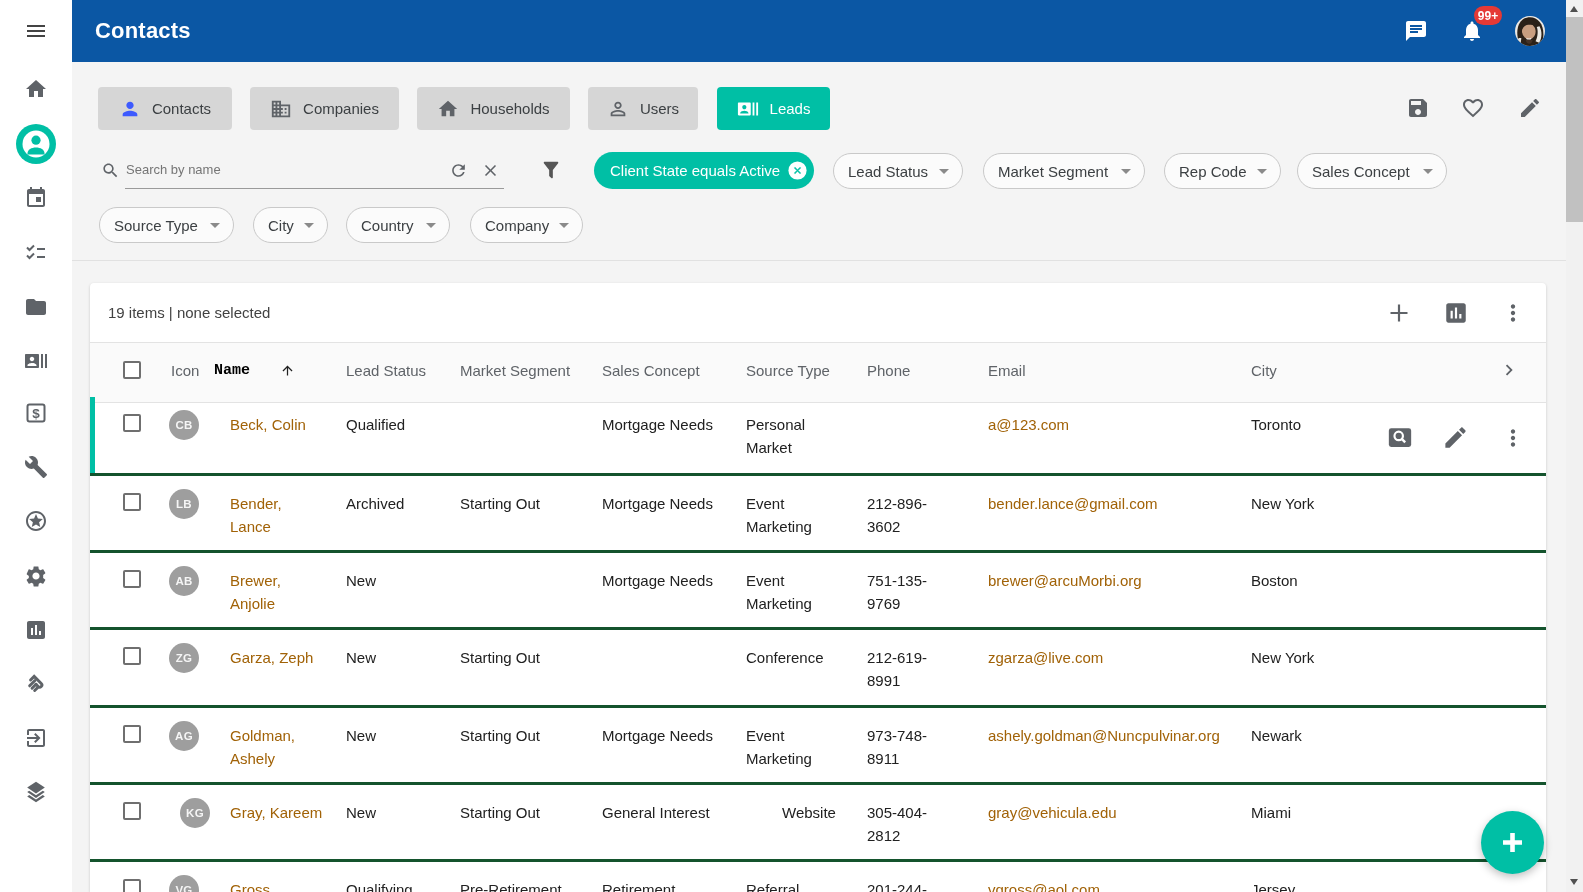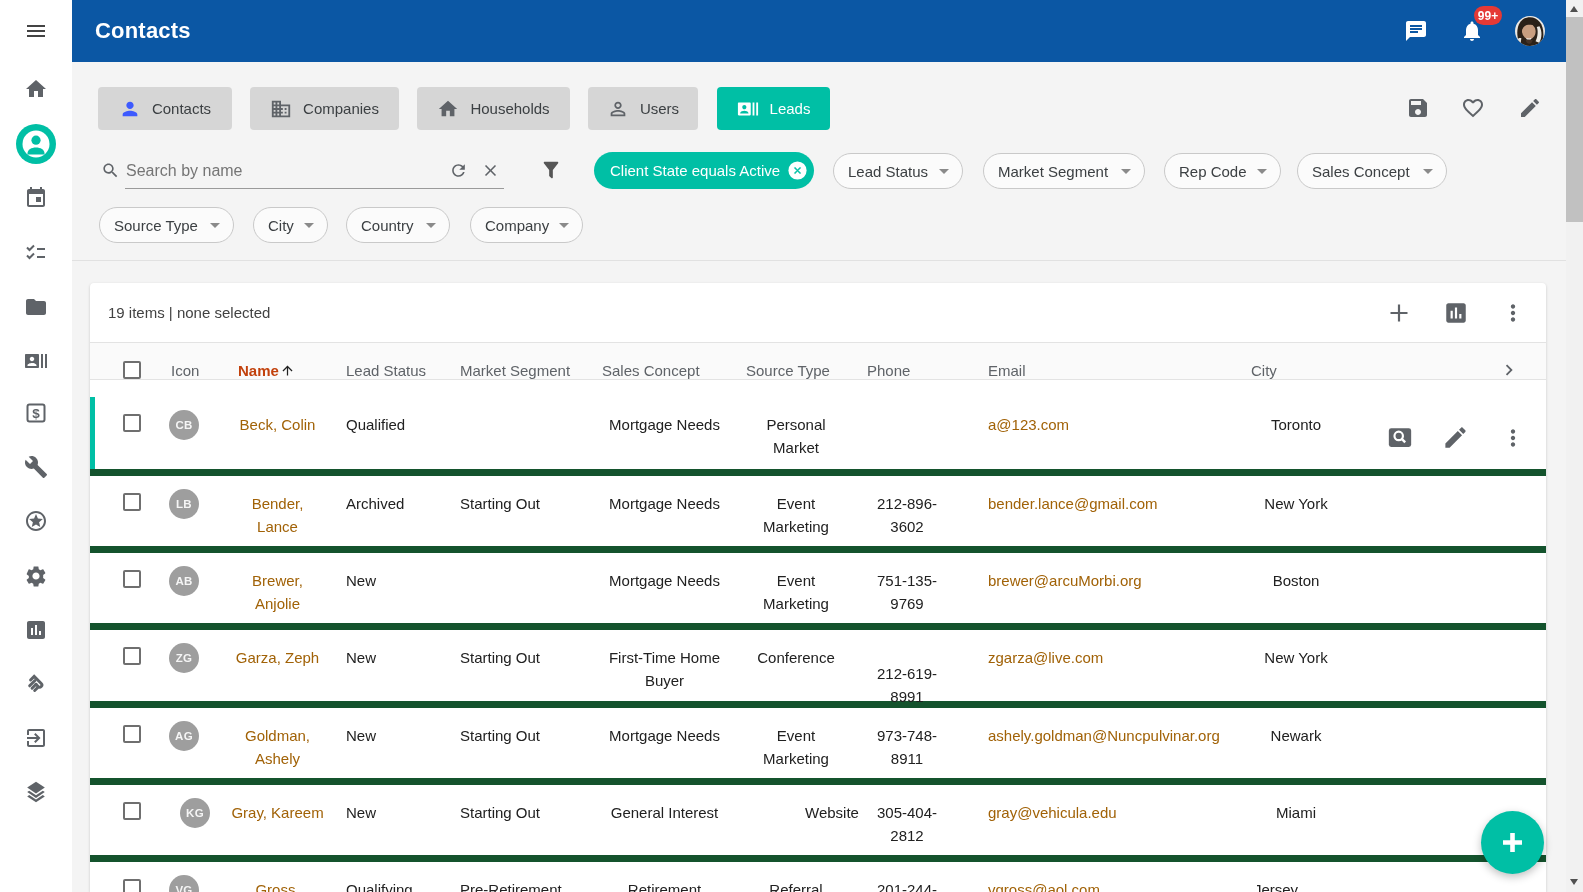--- a/index.html
+++ b/index.html
@@ -19,23 +19,23 @@
 
 #searchline { position:absolute; left:125px; top:188px; width:379px; height:1px; background:#9a9a9a; }
 .gtxt { color:#757575; }
 
 .chip { position:absolute; height:36px; border:1px solid #c9c9c9; border-radius:18px; background:#fbfbfb; color:#3c4043; font-size:15px; display:flex; align-items:center; justify-content:space-between; }
 .chip .lbl { margin-left:14px; white-space:nowrap; }
 .chip .tri { width:0; height:0; border-left:5px solid transparent; border-right:5px solid transparent; border-top:5px solid #8a8a8a; margin-right:13px; flex:0 0 auto; }
 #activechip { position:absolute; left:594px; top:152px; width:220px; height:37px; background:#00bfa5; border-radius:18.5px; color:#fff; font-size:15px; display:flex; align-items:center; }
 
 #card { position:absolute; left:90px; top:283px; width:1456px; height:609px; background:#ffffff; box-shadow:0 1px 3px rgba(0,0,0,0.18); border-radius:4px 4px 0 0; overflow:hidden; }
-#theadrow { position:absolute; left:0; top:59px; width:1456px; height:38px; background:#fafafa; border-top:1px solid #e3e3e3; border-bottom:1px solid #e3e3e3; }
+#theadrow { position:absolute; left:0; top:59px; width:1456px; height:61px; background:#fafafa; border-top:1px solid #e3e3e3; border-bottom:1px solid #e3e3e3; }
 .hlbl { position:absolute; top:19px; font-size:15px; color:#5f6368; white-space:nowrap; }
-.row { position:absolute; left:0; width:1469px; border-bottom:7px solid #14532d;text-align:center; }
+.row { position:absolute; left:0; width:1469px; border-bottom:3px solid #14532d; }
 .cell { position:absolute; font-size:15px; color:#212121; line-height:23px; }
 .link { color:#a16207; }
 .cb { position:absolute; left:33px; width:18px; height:18px; border:2px solid #6f6f6f; border-radius:2px; background:#fff; }
 .av { position:absolute; left:79px; width:30px; height:30px; border-radius:50%; background:#9e9e9e; color:#f5f5f5; font-size:11.5px; font-weight:bold; display:flex; align-items:center; justify-content:center; letter-spacing:0.3px; }
 #fab { position:absolute; left:1481px; top:811px; width:63px; height:63px; border-radius:50%; background:#00bfa5; box-shadow:0 3px 8px rgba(0,0,0,0.25); z-index:6; }
 </style>
 </head>
 <body>
 <div id="header">
     <h1>Contacts</h1>
@@ -181,21 +181,21 @@
 <svg class="abs" style="left:1461px;top:96px" width="24" height="24" viewBox="0 0 24 24" fill="#5f6368">
     <path d="M16.5 3c-1.74 0-3.41.81-4.5 2.09C10.91 3.81 9.24 3 7.5 3 4.42 3 2 5.42 2 8.5c0 3.78 3.4 6.86 8.55 11.54L12 21.35l1.45-1.32C18.6 15.36 22 12.28 22 8.5 22 5.42 19.58 3 16.5 3zm-4.4 15.55l-.1.1-.1-.1C7.14 14.24 4 11.39 4 8.5 4 6.5 5.5 5 7.5 5c1.54 0 3.04.99 3.57 2.36h1.87C13.46 5.99 14.96 5 16.5 5c2 0 3.5 1.5 3.5 3.5 0 2.89-3.14 5.74-7.9 10.05z"></path>
   </svg>
 <svg class="abs" style="left:1518px;top:96px" width="24" height="24" viewBox="0 0 24 24" fill="#5f6368">
     <path d="M3 17.25V21h3.75L17.81 9.94l-3.75-3.75L3 17.25zM20.71 7.04c.39-.39.39-1.02 0-1.41l-2.34-2.34c-.39-.39-1.02-.39-1.41 0l-1.83 1.83 3.75 3.75 1.83-1.83z"></path>
   </svg>
 
 <svg class="abs" style="left:101px;top:161px" width="19" height="19" viewBox="0 0 24 24" fill="#5f6368">
     <path d="M15.5 14h-.79l-.28-.27C15.41 12.59 16 11.11 16 9.5 16 5.91 13.09 3 9.5 3S3 5.91 3 9.5 5.91 16 9.5 16c1.61 0 3.09-.59 4.23-1.57l.27.28v.79l5 5L20.49 19l-5-5zm-6 0C7.01 14 5 11.99 5 9.5S7.01 5 9.5 5 14 7.01 14 9.5 11.99 14 9.5 14z"></path>
   </svg>
-<div class="abs gtxt" style="left:126px;top:162px;font-size:16px;">Search by name</div>
+<div class="abs gtxt" style="left:126px;top:162px;font-size:13px;">Search by name</div>
 <div id="searchline"></div>
 <svg class="abs" style="left:449px;top:161px" width="19" height="19" viewBox="0 0 24 24" fill="#5f6368">
     <path d="M17.65 6.35C16.2 4.9 14.21 4 12 4c-4.42 0-7.99 3.58-7.99 8s3.57 8 7.99 8c3.73 0 6.84-2.55 7.73-6h-2.08c-.82 2.33-3.04 4-5.65 4-3.31 0-6-2.69-6-6s2.69-6 6-6c1.66 0 3.14.69 4.22 1.78L13 11h7V4l-2.35 2.35z"></path>
   </svg>
 <svg class="abs" style="left:481px;top:161px" width="19" height="19" viewBox="0 0 24 24" fill="#5f6368">
     <path d="M19 6.41L17.59 5 12 10.59 6.41 5 5 6.41 10.59 12 5 17.59 6.41 19 12 13.41 17.59 19 19 17.59 13.41 12z"></path>
   </svg>
 <svg class="abs" style="left:540px;top:159px" width="22" height="22" viewBox="0 0 24 24" fill="#555">
     <path d="M14 12v7.88c.04.3-.06.62-.29.83-.39.39-1.02.39-1.41 0l-2.01-2.01c-.23-.23-.33-.54-.29-.83V12h-.03L4.21 4.62c-.34-.43-.26-1.06.17-1.4.19-.14.4-.22.62-.22h14c.22 0 .43.08.62.22.43.34.51.97.17 1.4L14.03 12H14z"></path>
   </svg>
@@ -252,21 +252,21 @@
   <svg class="abs" style="left:1353px;top:17px" width="26" height="26" viewBox="0 0 24 24" fill="#5f6368">
       <path d="M19 3H5c-1.1 0-2 .9-2 2v14c0 1.1.9 2 2 2h14c1.1 0 2-.9 2-2V5c0-1.1-.9-2-2-2zM9 17H7v-7h2v7zm4 0h-2V7h2v10zm4 0h-2v-4h2v4z"></path>
     </svg>
   <svg class="abs" style="left:1410px;top:17px" width="26" height="26" viewBox="0 0 24 24" fill="#5f6368">
       <path d="M12 8c1.1 0 2-.9 2-2s-.9-2-2-2-2 .9-2 2 .9 2 2 2zm0 2c-1.1 0-2 .9-2 2s.9 2 2 2 2-.9 2-2-.9-2-2-2zm0 6c-1.1 0-2 .9-2 2s.9 2 2 2 2-.9 2-2-.9-2-2-2z"></path>
     </svg>
 
   <div id="theadrow">
     <div class="cb" style="top:18px;"></div>
     <div class="hlbl" style="left:81px;">Icon</div>
-    <div class="hlbl" style="left:148px;color:#c2410c;font-weight:bold;">Name</div>
+    <div class="hlbl" style="left:124px;color:#000000;font-weight:bold;font-family:Liberation Mono, monospace;">Name</div>
     <svg class="abs" style="left:190px;top:20px" width="15" height="15" viewBox="0 0 24 24" fill="#212121">
         <path d="M4 12l1.41 1.41L11 7.83V20h2V7.83l5.58 5.59L20 12l-8-8-8 8z"></path>
       </svg>
     <div class="hlbl" style="left:256px;">Lead Status</div>
     <div class="hlbl" style="left:370px;">Market Segment</div>
     <div class="hlbl" style="left:512px;">Sales Concept</div>
     <div class="hlbl" style="left:656px;">Source Type</div>
     <div class="hlbl" style="left:777px;">Phone</div>
     <div class="hlbl" style="left:898px;">Email</div>
     <div class="hlbl" style="left:1161px;">City</div>
@@ -319,23 +319,22 @@
     <div class="cell" style="left:777px;top:16px;width:80px;">751-135-9769</div>
     <div class="cell link" style="left:898px;top:16px;">brewer@arcuMorbi.org</div>
     <div class="cell" style="left:1161px;top:16px;width:90px;">Boston</div>
   </div>
   <div class="row" style="top:347px;height:78px;">
     <div class="cb" style="top:17px;"></div>
     <div class="av" style="top:13px;">ZG</div>
     <div class="cell link" style="left:140px;top:16px;width:95px;">Garza, Zeph</div>
     <div class="cell" style="left:256px;top:16px;">New</div>
     <div class="cell" style="left:370px;top:16px;">Starting Out</div>
-    <div class="cell" style="left:512px;top:16px;width:125px;">First-Time Home Buyer</div>
     <div class="cell" style="left:656px;top:16px;width:100px;">Conference</div>
-    <div class="cell" style="left:777px;top:32px;width:80px;">212-619-8991</div>
+    <div class="cell" style="left:777px;top:16px;width:80px;">212-619-8991</div>
     <div class="cell link" style="left:898px;top:16px;">zgarza@live.com</div>
     <div class="cell" style="left:1161px;top:16px;width:90px;">New York</div>
   </div>
   <div class="row" style="top:425px;height:77px;">
     <div class="cb" style="top:17px;"></div>
     <div class="av" style="top:13px;">AG</div>
     <div class="cell link" style="left:140px;top:16px;width:95px;">Goldman, Ashely</div>
     <div class="cell" style="left:256px;top:16px;">New</div>
     <div class="cell" style="left:370px;top:16px;">Starting Out</div>
     <div class="cell" style="left:512px;top:16px;width:125px;">Mortgage Needs</div>

